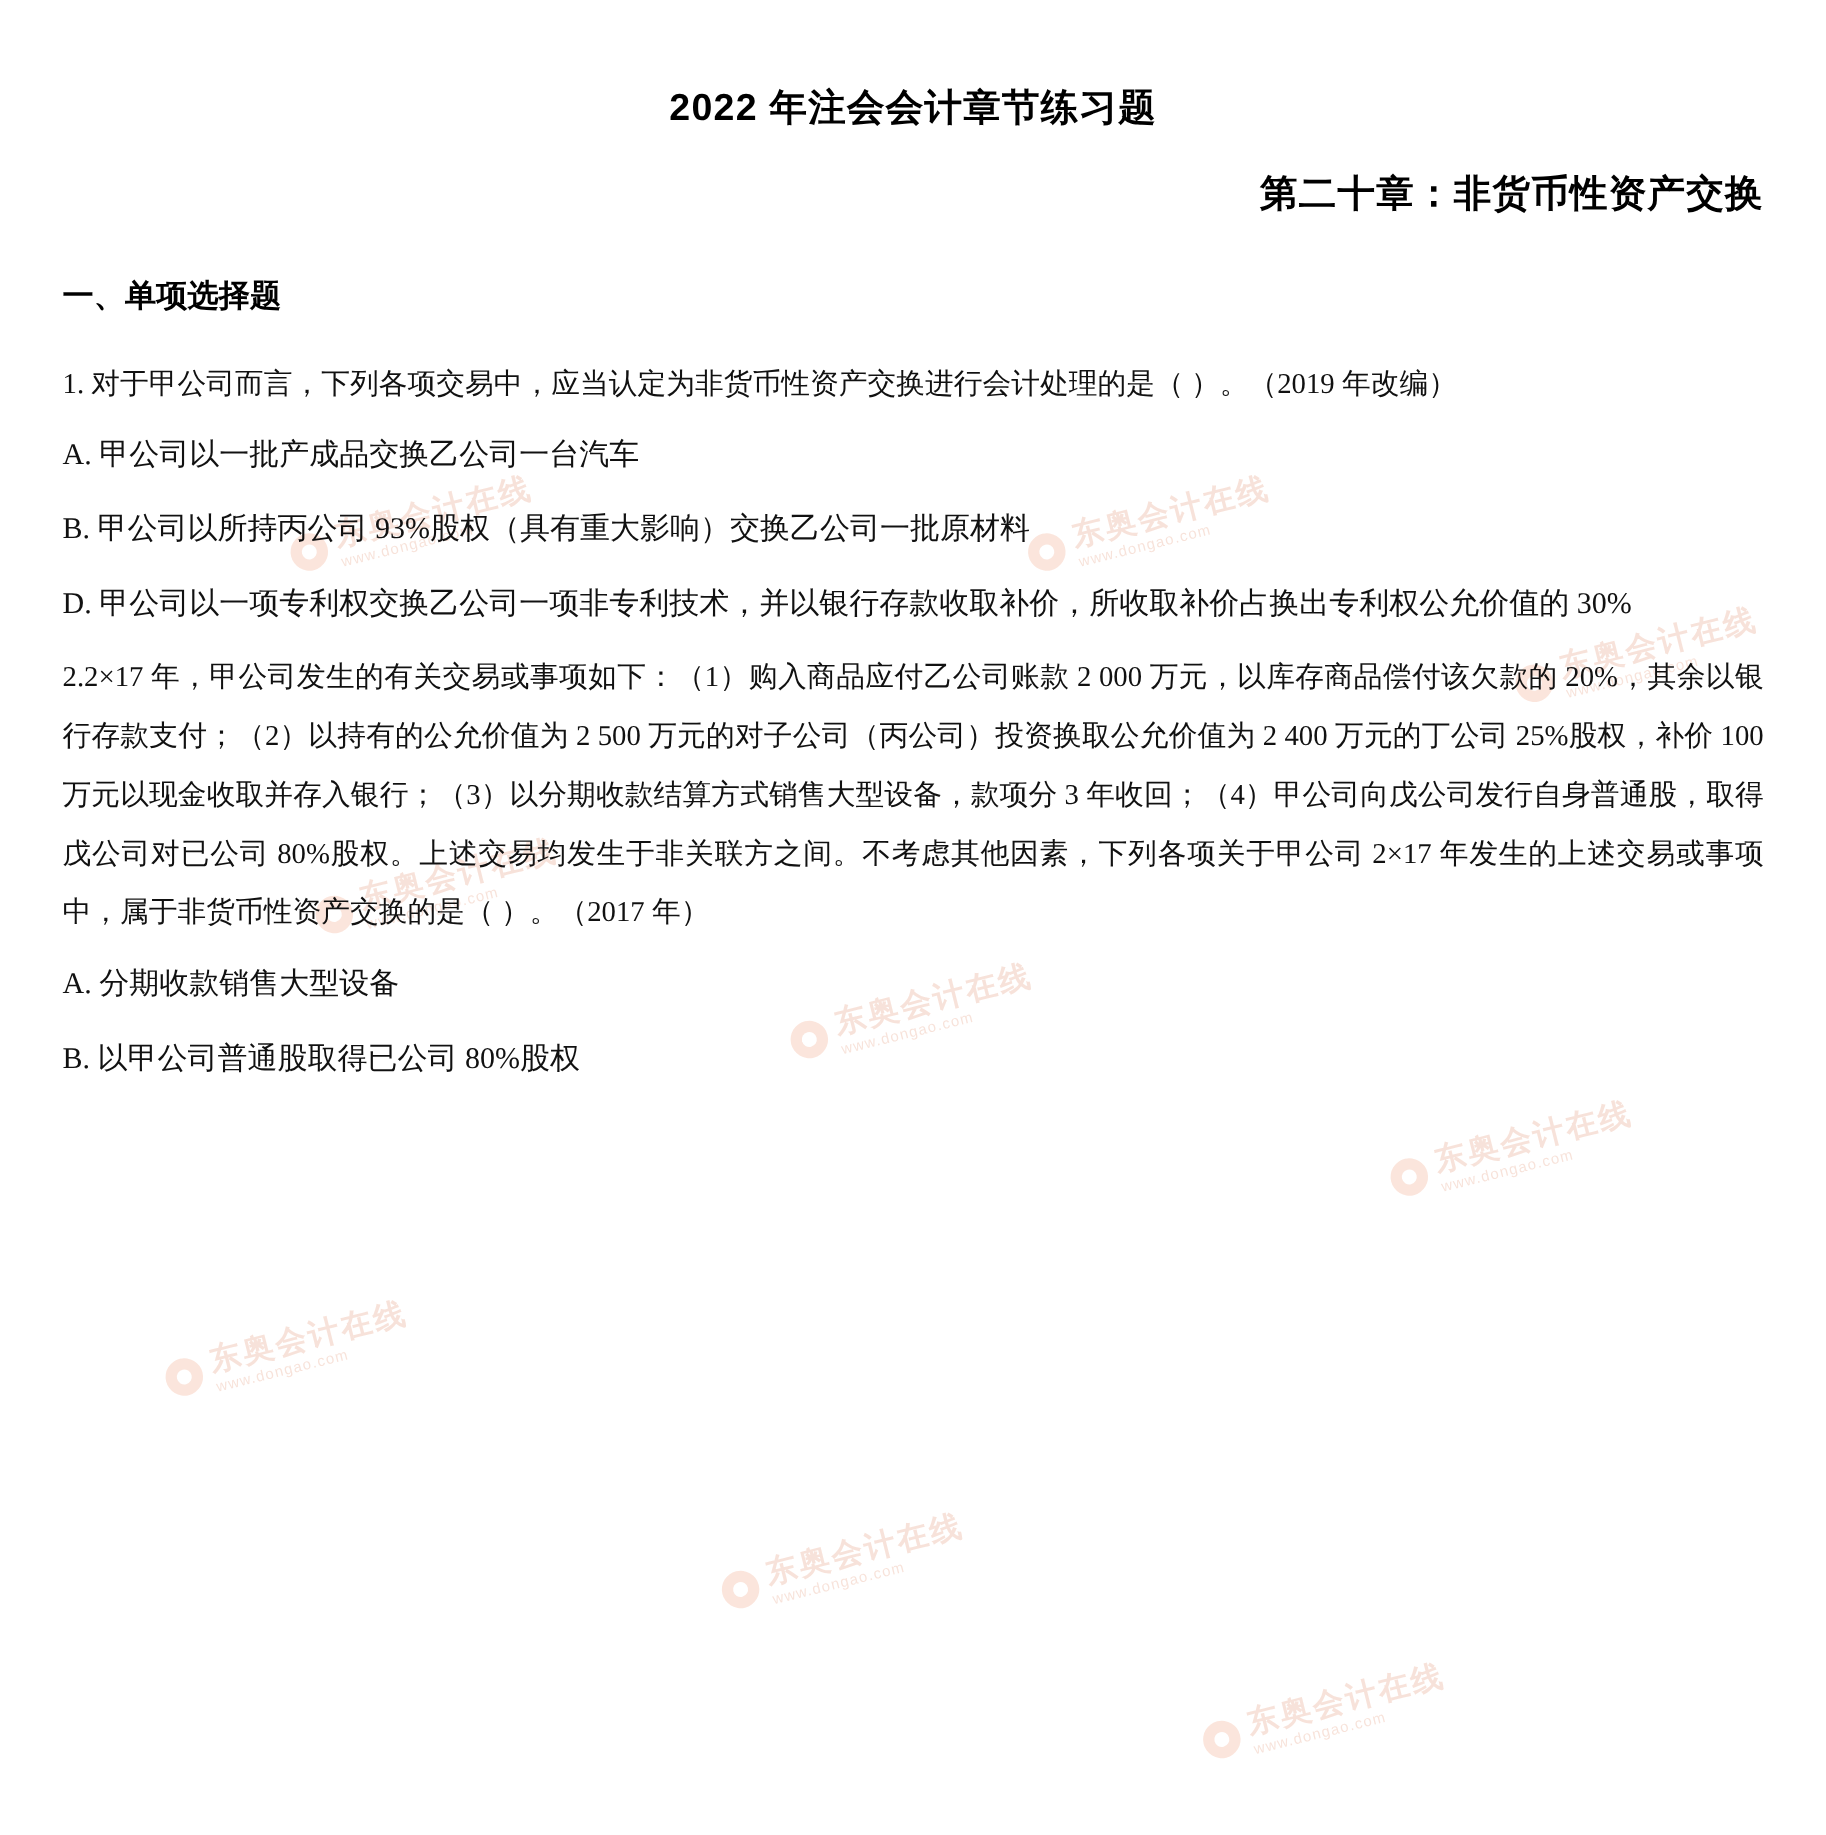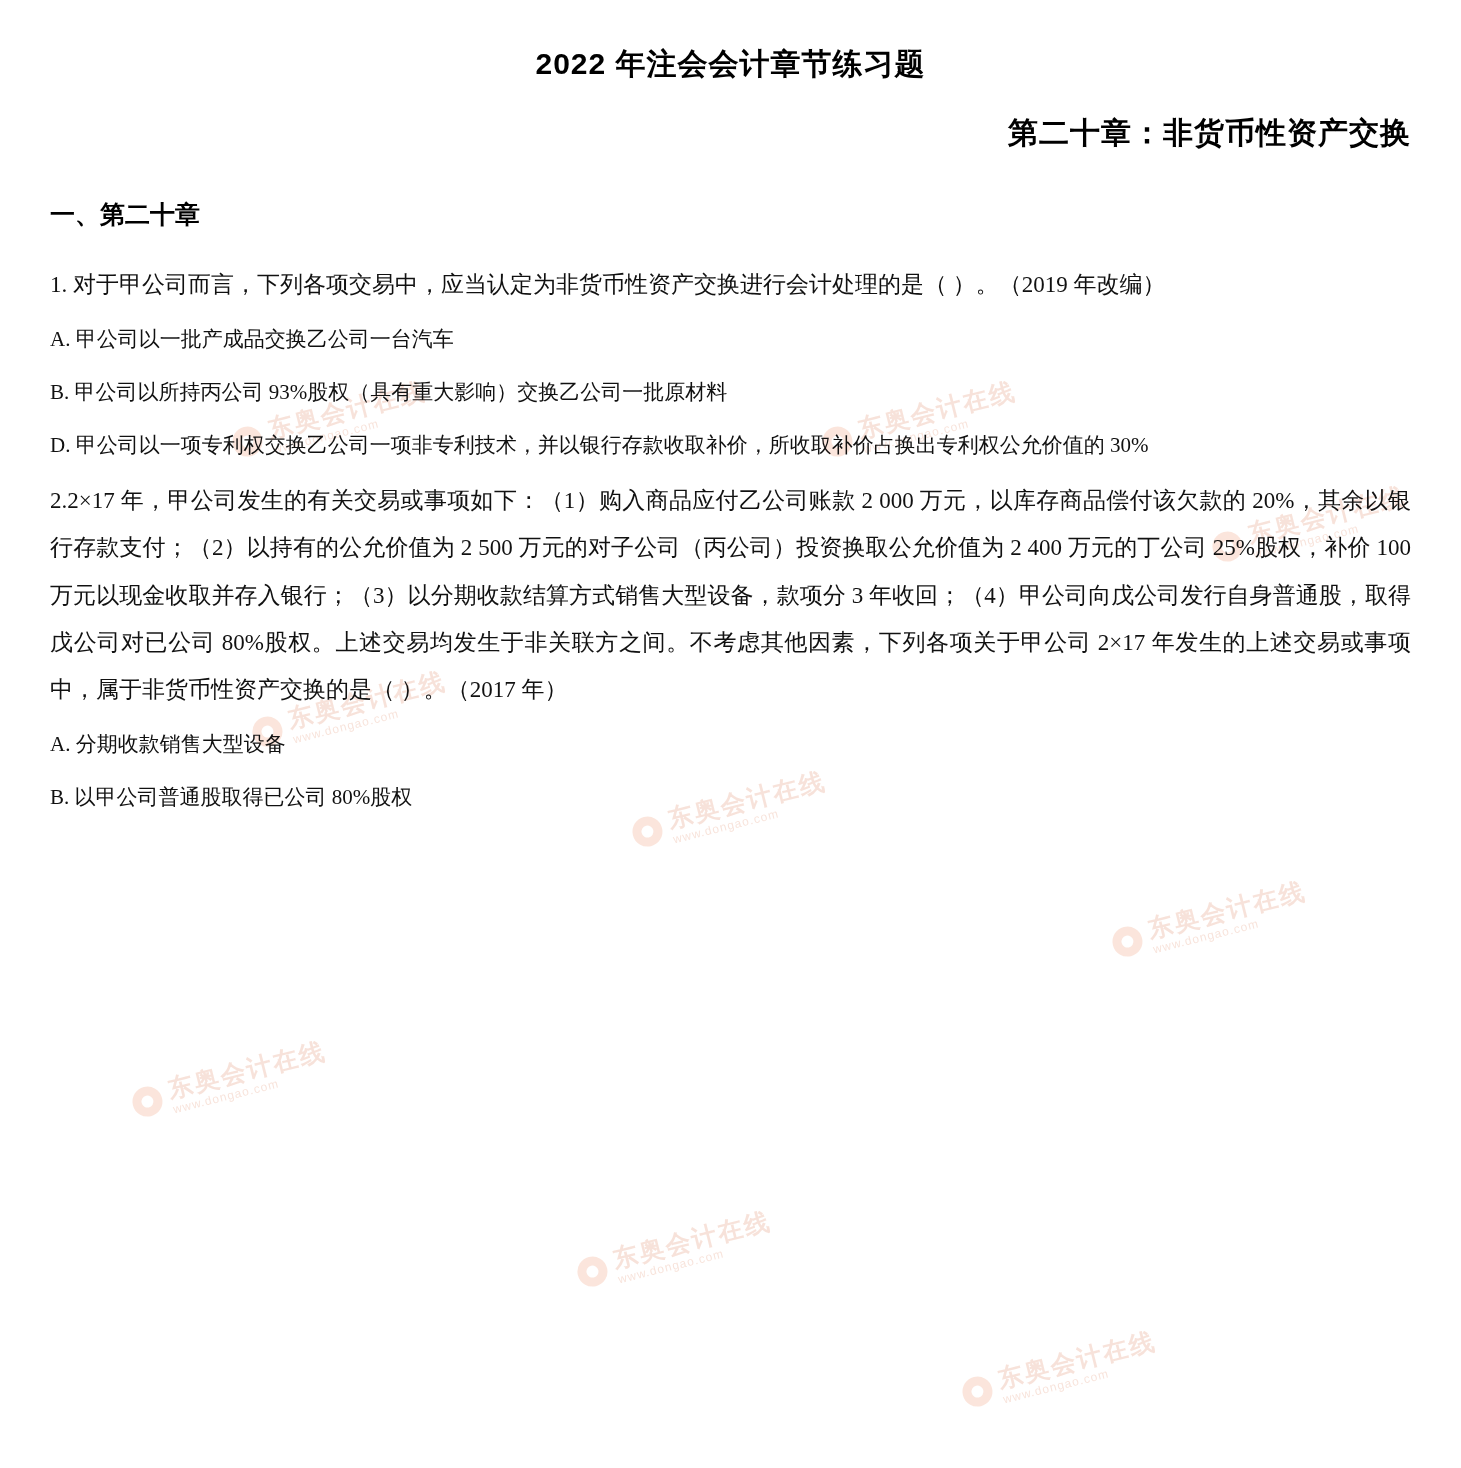--- a/index.html
+++ b/index.html
@@ -65,21 +65,21 @@
   .wm .wm-sub {
     font-size: 12px;
     color: #d2541f;
     letter-spacing: 1px;
   }
 
   
   .doc {
     position: relative;
     z-index: 1;
-    padding: 38px 50px 30px 50px;
+    padding: 60px 50px 30px 50px;
     box-sizing: border-box;
   }
   .doc-title {
     text-align: center;
     font-family: "Liberation Sans", sans-serif;
     font-weight: bold;
     font-size: 30px;
     letter-spacing: 1px;
     margin: 6px 0 28px 0;
     color: #000;
@@ -101,21 +101,21 @@
     color: #000;
   }
   p.para {
     font-size: 23px;
     line-height: 2.05;
     margin: 0 0 10px 0;
     text-align: justify;
     color: #111;
   }
   p.option {
-    font-size: 21px;
+    font-size: 24px;
     line-height: 2.05;
     margin: 0 0 10px 0;
     color: #111;
     font-family: Liberation Serif, serif;
   }
 </style>
 </head>
 <body>
 
 <div class="watermark-layer">
@@ -182,21 +182,21 @@
       <div class="wm-sub">www.dongao.com</div>
     </div>
   </div>
 </div>
 
 <div class="doc">
 
   <h1 class="doc-title">2022 年注会会计章节练习题</h1>
   <h2 class="doc-subtitle">第二十章：非货币性资产交换</h2>
 
-  <h3 class="section-heading">一、第二十章</h3>
+  <h3 class="section-heading">一、单项选择题</h3>
 
   <p class="para">1. 对于甲公司而言，下列各项交易中，应当认定为非货币性资产交换进行会计处理的是（        ）。（2019 年改编）</p>
   <p class="option">A. 甲公司以一批产成品交换乙公司一台汽车</p>
   <p class="option">B. 甲公司以所持丙公司 93%股权（具有重大影响）交换乙公司一批原材料</p>
   <p class="option">D. 甲公司以一项专利权交换乙公司一项非专利技术，并以银行存款收取补价，所收取补价占换出专利权公允价值的 30%</p>
 
   <p class="para">2.2×17 年，甲公司发生的有关交易或事项如下：（1）购入商品应付乙公司账款 2 000 万元，以库存商品偿付该欠款的 20%，其余以银行存款支付；（2）以持有的公允价值为 2 500 万元的对子公司（丙公司）投资换取公允价值为 2 400 万元的丁公司 25%股权，补价 100 万元以现金收取并存入银行；（3）以分期收款结算方式销售大型设备，款项分 3 年收回；（4）甲公司向戊公司发行自身普通股，取得戊公司对已公司 80%股权。上述交易均发生于非关联方之间。不考虑其他因素，下列各项关于甲公司 2×17 年发生的上述交易或事项中，属于非货币性资产交换的是（   ）。（2017 年）</p>
   <p class="option">A. 分期收款销售大型设备</p>
   <p class="option">B. 以甲公司普通股取得已公司 80%股权</p>
 

